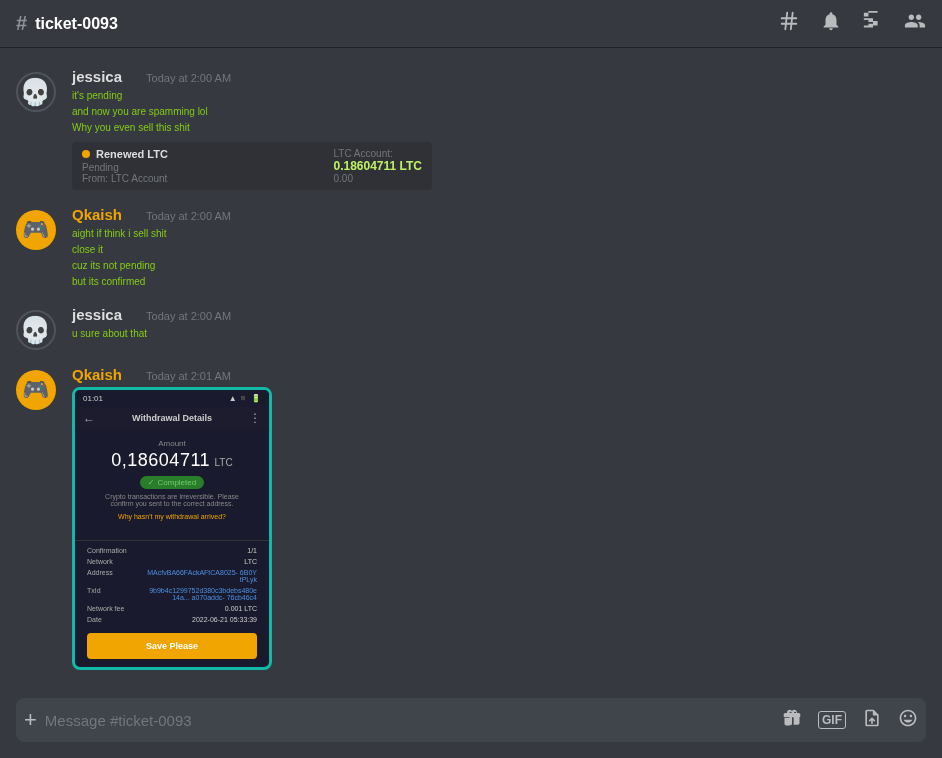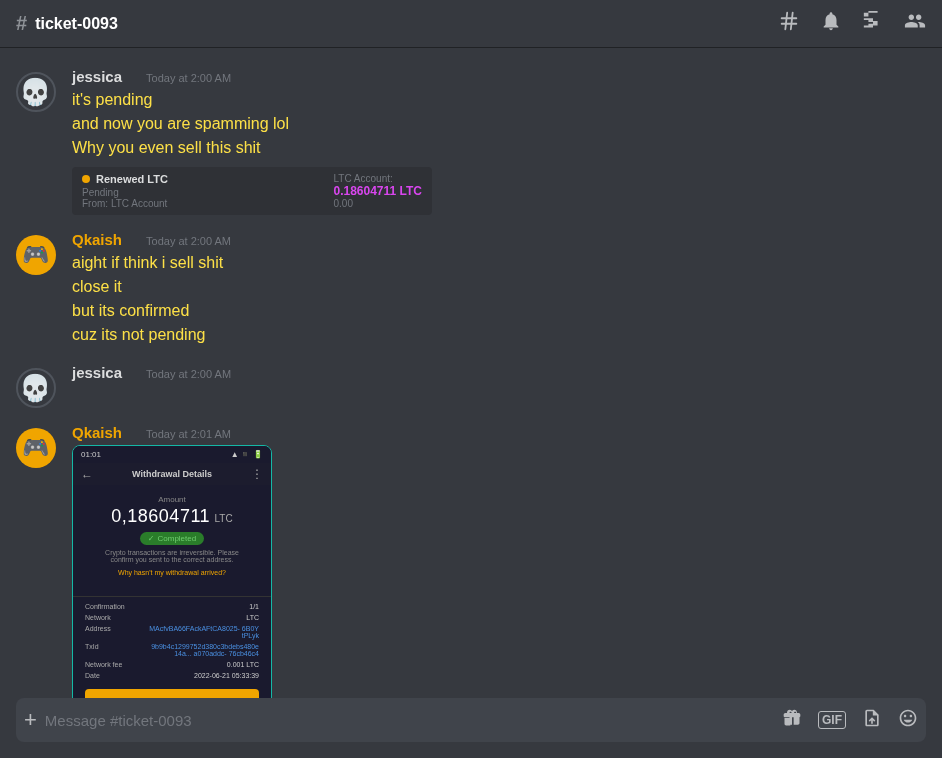--- a/index.html
+++ b/index.html
@@ -113,37 +113,37 @@
     .username-qkaish {
       color: #f0a500;
       font-weight: 700;
       font-size: 15px;
     }
     .timestamp {
       color: #72767d;
       font-size: 11px;
     }
     .message-text {
-      color: #fde047;
-      font-size: 16px;
+      color: #84cc16;
+      font-size: 10px;
       line-height: 1.375;
       margin-bottom: 2px;
     }
     .message-text-line {
       display: block;
       margin-bottom: 2px;
     }
 
     
     .transaction-card {
       background-color: #1a1a2e;
       border-radius: 8px;
       width: 200px;
       overflow: hidden;
-      border: 1px solid #14b8a6;
+      border: 3px solid #14b8a6;
     }
     .transaction-status-bar {
       background-color: #1a1a2e;
       color: #ccc;
       font-size: 8px;
       padding: 4px 8px;
       display: flex;
       justify-content: space-between;
     }
     .tx-header {
@@ -335,52 +335,53 @@
         <div>
           <div style="display:flex;align-items:center;gap:6px;">
             <div style="width:8px;height:8px;border-radius:50%;background:#f0a500;"></div>
             <span style="font-size:11px;color:#dcddde;font-weight:600;">Renewed LTC</span>
           </div>
           <div style="font-size:10px;color:#72767d;margin-top:2px;">Pending</div>
           <div style="font-size:10px;color:#72767d;">From: LTC Account</div>
         </div>
         <div style="text-align:left;">
           <div style="font-size:10px;color:#72767d;">LTC Account:</div>
-          <div style="font-size:12px;color:#d946ef;font-weight:600;">0.18604711 LTC</div>
+          <div style="font-size:12px;color:#bef264;font-weight:600;">0.18604711 LTC</div>
           <div style="font-size:10px;color:#72767d;">0.00</div>
         </div>
       </div>
     </div>
   </div>
 
   <div class="message-group" style="margin-top:8px;">
     <div class="avatar avatar-qkaish">
       <span style="font-size:22px;">🎮</span>
     </div>
     <div class="message-content">
       <div class="message-header">
         <span class="username-qkaish">Qkaish</span>
         <span class="timestamp">Today at 2:00 AM</span>
       </div>
       <span class="message-text message-text-line">aight if think i sell shit</span>
       <span class="message-text message-text-line">close it</span>
+      <span class="message-text message-text-line">cuz its not pending</span>
       <span class="message-text message-text-line">but its confirmed</span>
-      <span class="message-text message-text-line">cuz its not pending</span>
     </div>
   </div>
 
   <div class="message-group" style="margin-top:8px;">
     <div class="avatar avatar-jessica">
       <span style="font-size:26px;">💀</span>
     </div>
     <div class="message-content">
       <div class="message-header">
         <span class="username-jessica">jessica</span>
         <span class="timestamp">Today at 2:00 AM</span>
       </div>
+      <span class="message-text message-text-line">u sure about that</span>
     </div>
   </div>
 
   <div class="message-group" style="margin-top:8px;">
     <div class="avatar avatar-qkaish">
       <span style="font-size:22px;">🎮</span>
     </div>
     <div class="message-content">
       <div class="message-header">
         <span class="username-qkaish">Qkaish</span>

